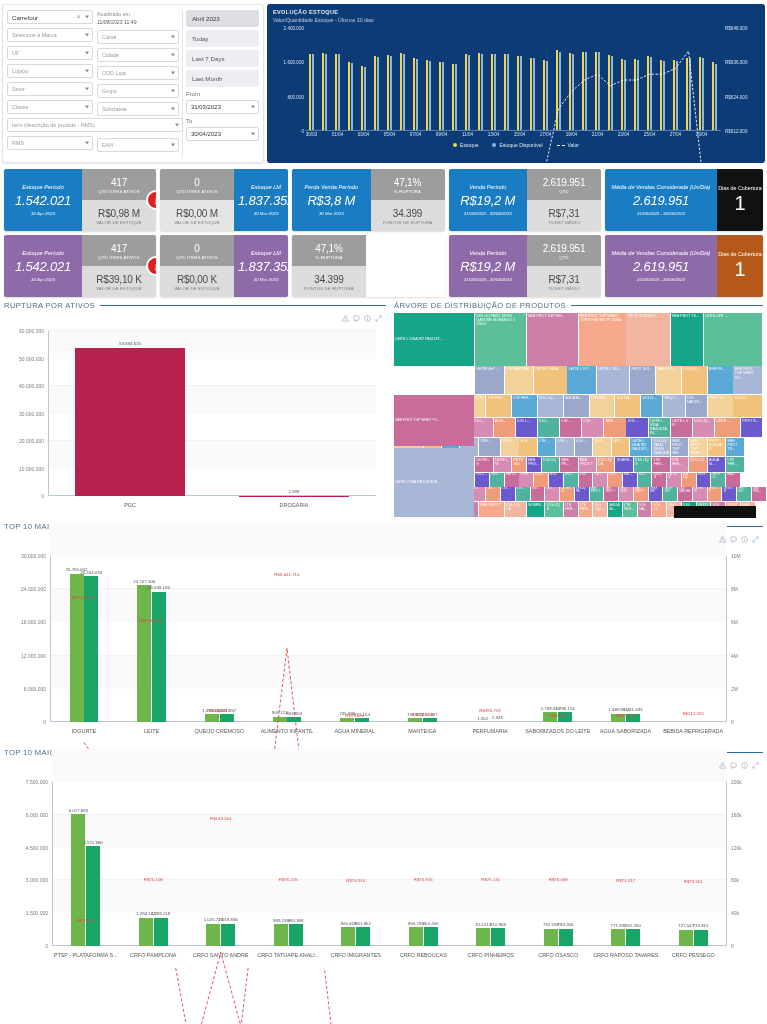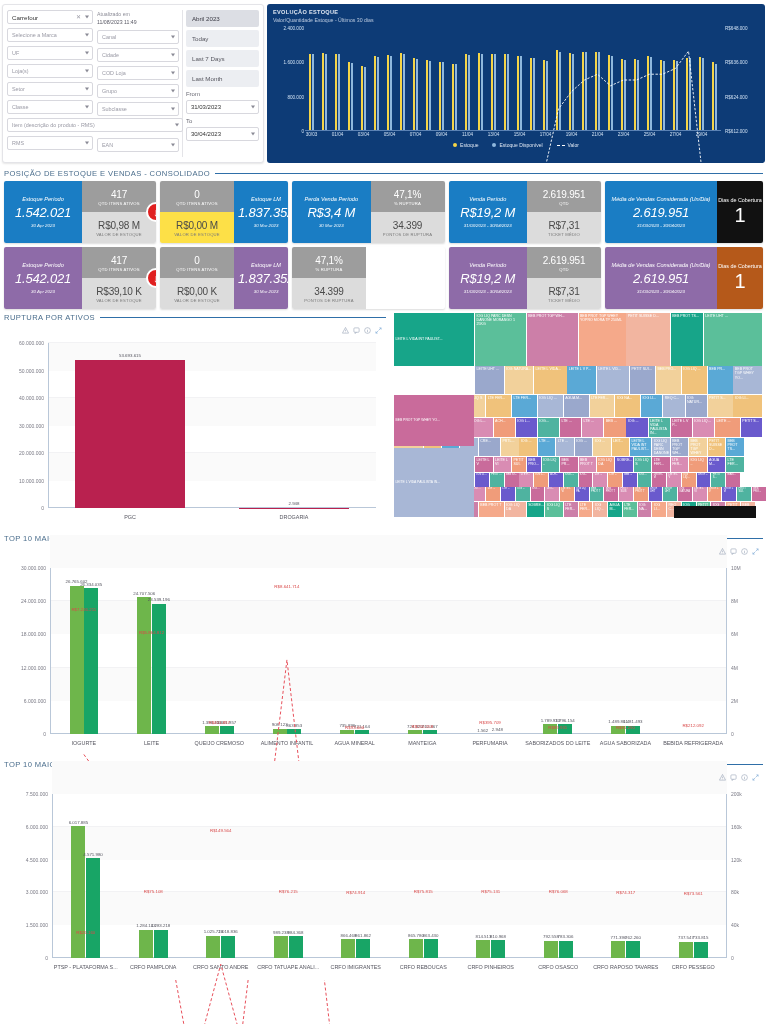--- a/index.html
+++ b/index.html
@@ -429,24 +429,20 @@
           </span>
         <span>
             <i class="dash"></i>
             <em style="font-style:normal">Valor</em>
           </span>
       </div>
     </div>
   </div>
 
   <div class="sect">
-    <div class="secthead">
-      <div class="t">POSIÇÃO DE ESTOQUE E VENDAS - CONSOLIDADO</div>
-      <div class="rule"></div>
-    </div>
     <div class="kpirow" id="kpi-consolidado">
         <div class="kpicard" style="flex: 0 0 152px;">
           <div class="kpihalf color" style="background: rgb(26, 125, 196); flex: 1 1 0%;">
             <div class="kpi-label">Estoque Período</div>
             <div class="kpi-val">1.542.021</div>
             <div class="kpi-sub">30 Apr 2023</div>
           </div>
           <div class="kpi-stack" style="flex: 0 0 74px;">
             <div class="grey" style="background: rgb(157, 157, 157); color: rgb(255, 255, 255);">
               <div class="kpi-val sm" style="font-size:10px">417</div>
@@ -458,35 +454,35 @@
             </div>
           </div>
           <div class="arrowbadge" style="left: 100%;">↓</div>
         </div>
         <div class="kpicard" style="flex: 0 0 128px;">
           <div class="kpi-stack" style="flex: 0 0 74px;">
             <div class="grey" style="background: rgb(157, 157, 157); color: rgb(255, 255, 255);">
               <div class="kpi-val sm" style="font-size:10px">0</div>
               <div class="kpi-cap">QTD ITENS ATIVOS</div>
             </div>
-            <div class="lgrey" style="background: #fde047;">
+            <div class="lgrey" style="background: #e5e5e5;">
               <div class="kpi-val sm" style="font-size:10px;color:#4a4a4a">R$0,00 M</div>
               <div class="kpi-cap" style="color:#7a7a7a">VALOR DE ESTOQUE</div>
             </div>
           </div>
           <div class="kpihalf color" style="background: rgb(26, 125, 196); flex: 1 1 0%;">
             <div class="kpi-label">Estoque LM</div>
             <div class="kpi-val">1.837.352</div>
             <div class="kpi-sub">30 Mar 2023</div>
           </div>
         </div>
         <div class="kpicard" style="flex: 1 1 0%;">
           <div class="kpihalf color" style="background: rgb(26, 125, 196); flex: 1 1 0%;">
             <div class="kpi-label">Perda Venda Período</div>
-            <div class="kpi-val">R$3,4 M</div>
+            <div class="kpi-val">R$3,8 M</div>
             <div class="kpi-sub">30 Mar 2023</div>
           </div>
           <div class="kpi-stack" style="flex: 0 0 74px;">
             <div class="grey" style="background: rgb(157, 157, 157); color: rgb(255, 255, 255);">
               <div class="kpi-val sm" style="font-size:10px">47,1%</div>
               <div class="kpi-cap">% RUPTURA</div>
             </div>
             <div class="lgrey" style="background: rgb(220, 220, 220);">
               <div class="kpi-val sm" style="font-size:10px;color:#4a4a4a">34.399</div>
               <div class="kpi-cap" style="color:#7a7a7a">PONTOS DE RUPTURA</div>
@@ -652,20 +648,24 @@
             <div class="dlabel" style="left: 25%; bottom: calc(89.4894% + 2px);">53.693.615</div>
             <div class="cat" style="left: 25%; bottom: -12px;">PGC</div>
             <div class="rbar" style="left: calc(75% - 55px); width: 110px; height: 0.15%; background: rgb(185, 33, 79);"></div>
             <div class="dlabel" style="left: 75%; bottom: calc(0.15% + 2px);">2.948</div>
             <div class="cat" style="left: 75%; bottom: -12px;">DROGARIA</div>
           </div>
       </div>
     </div>
 
     <div style="flex:1;">
+      <div class="secthead">
+        <div class="t">ÁRVORE DE DISTRIBUIÇÃO DE PRODUTOS</div>
+        <div class="rule"></div>
+      </div>
       <div class="panel" style="height:205px; position:relative;">
         <div class="tm" id="treemap">
             <div class="tmcell" style="left: 0%; top: 0%; width: 21.75%; height: 25.7%; background: rgb(23, 165, 137);">LEITE L VIDA INT PAULIST...</div>
             <div class="tmcell" style="left: 22%; top: 0%; width: 13.75%; height: 25.7%; background: rgb(91, 191, 154);">IOG LIQ PARC DESN DANONE MORANGO 1 25KG</div>
             <div class="tmcell" style="left: 36%; top: 0%; width: 13.75%; height: 25.7%; background: rgb(204, 127, 168);">BEB PROT TGP WH...</div>
             <div class="tmcell" style="left: 50%; top: 0%; width: 12.75%; height: 25.7%; background: rgb(245, 169, 138);">BEB PROT TGP WHEY YOPRO MORA TP 250ML</div>
             <div class="tmcell" style="left: 63%; top: 0%; width: 11.75%; height: 25.7%; background: rgb(242, 181, 160);">PETIT SUISSE D...</div>
             <div class="tmcell" style="left: 75%; top: 0%; width: 8.75%; height: 25.7%; background: rgb(23, 165, 137);">BEB PROT TS...</div>
             <div class="tmcell" style="left: 84%; top: 0%; width: 15.75%; height: 25.7%; background: rgb(91, 191, 154);">LEITE UHT ...</div>
             <div class="tmcell" style="left: 22%; top: 26%; width: 7.75%; height: 13.7%; background: rgb(154, 168, 204);">LEITE UHT ...</div>

